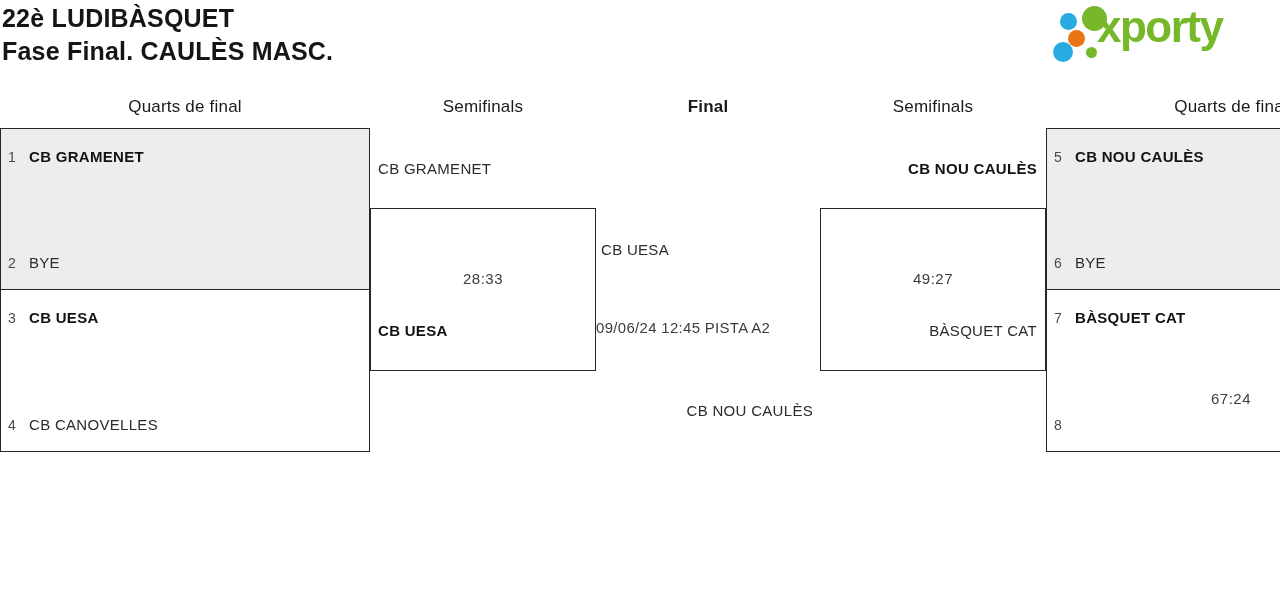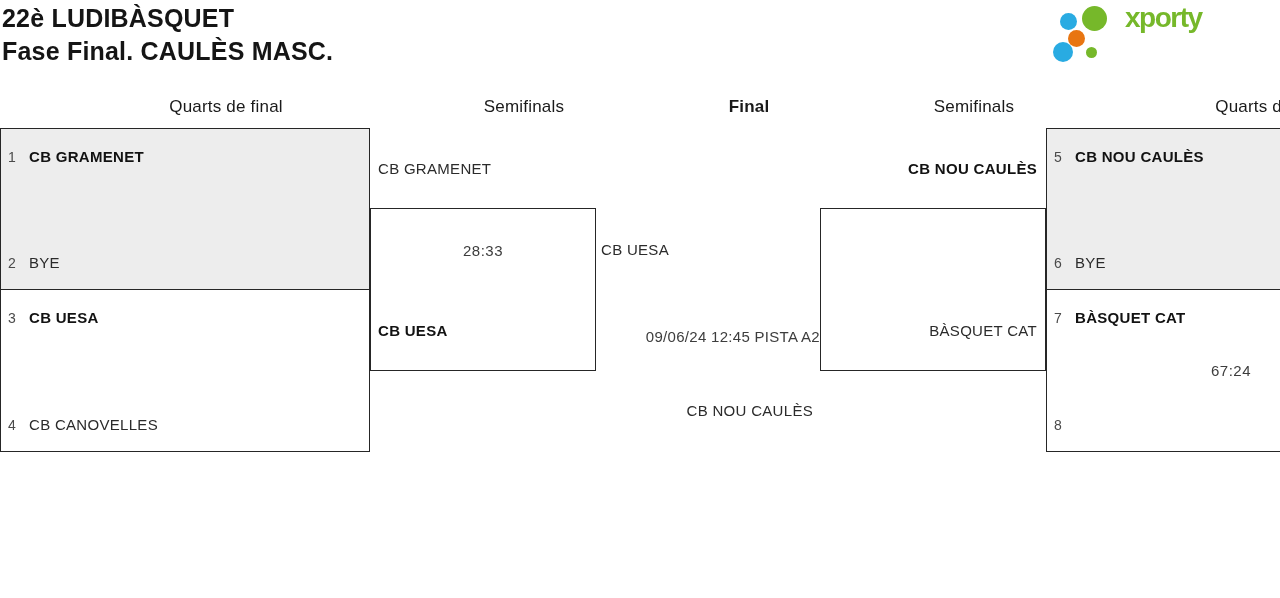--- a/index.html
+++ b/index.html
@@ -13,26 +13,26 @@
            line-height:33px; color:#151515; letter-spacing:0.2px; }
 
   
   .logo { position:absolute; left:1045px; top:0; width:235px; height:72px; }
   .dot { position:absolute; border-radius:50%; }
   .dot.d1 { left:15px; top:13px; width:17px; height:17px; background:var(--logo-blue); }
   .dot.d2 { left:37px; top:6px;  width:25px; height:25px; background:var(--logo-green); }
   .dot.d3 { left:23px; top:30px; width:17px; height:17px; background:var(--logo-orange); }
   .dot.d4 { left:8px;  top:42px; width:20px; height:20px; background:var(--logo-blue); }
   .dot.d5 { left:41px; top:47px; width:11px; height:11px; background:var(--logo-green); }
-  .logo-text { position:absolute; left:80px; top:2px; font-size:28px; font-weight:800;
+  .logo-text { position:absolute; left:52px; top:2px; font-size:44px; font-weight:800;
                letter-spacing:-1.5px; color:var(--logo-green); }
 
   
   .col-header { position:absolute; top:97px; font-size:17px; font-weight:500;
-                text-align:center; color:#1a1a1a; letter-spacing:0.2px;margin-left:41px; }
+                text-align:center; color:#1a1a1a; letter-spacing:0.2px; }
   .h1 { left:0;      width:370px; }
   .h2 { left:370px;  width:226px; }
   .h3 { left:596px;  width:224px;font-weight:bold; }
   .h4 { left:820px;  width:226px; }
   .h5 { left:1046px; width:370px; }
 
   
   .match { position:absolute; border:1px solid var(--border); background:#fff; }
   .match.grey { background:var(--bye-box-bg); }
   .qf1 { left:0;      top:128px; width:370px; height:162px; }
@@ -45,33 +45,33 @@
   .team-row { position:absolute; left:7px; right:8px; display:flex; align-items:baseline;
               line-height:20px; white-space:nowrap; }
   .team-row.top    { top:18px; }
   .team-row.bottom { bottom:16px; }
 
   .seed { width:14px; margin-right:7px; flex:0 0 auto; color:#4a4a4a; font-size:14px; }
   .team { font-size:15px; color:#2b2b2b; letter-spacing:0.3px; }
   .team.winner { font-weight:700; color:#121212; }
 
   .score { position:absolute; left:0; right:0; text-align:center; font-size:15px;
-           color:#3d3d3d; letter-spacing:0.5px; line-height:20px; }
+           color:#3d3d3d; letter-spacing:0.5px; line-height:20px;margin-top:28px; }
   .score.mid { top:50%; transform:translateY(-50%); }
 
   
   .sf-label-top    { position:absolute; top:-50px; left:7px; right:8px; line-height:20px; white-space:nowrap; }
   .sf-label-bottom { position:absolute; top:112px; left:7px; right:8px; line-height:20px; white-space:nowrap; }
   .sf-score        { top:32px; }
   .sfR .sf-label-top, .sfR .sf-label-bottom { text-align:right; }
 
   
   .final-team-left  { position:absolute; left:601px; top:240px; font-size:15px;
                       color:#2b2b2b; letter-spacing:0.3px; line-height:20px; }
-  .final-schedule   { position:absolute; left:596px; top:327px; width:224px; text-align:right;
+  .final-schedule   { position:absolute; left:596px; top:318px; width:224px; text-align:left;
                       font-size:15px; color:#3d3d3d; letter-spacing:0.3px; line-height:20px; }
   .final-team-right { position:absolute; left:596px; top:401px; width:217px; text-align:right;
                       font-size:15px; color:#2b2b2b; letter-spacing:0.3px; line-height:20px; }
 </style>
 </head>
 <body>
 
 <div class="stage">
 
   <div class="title">
@@ -131,20 +131,21 @@
   </div>
   <div class="final-schedule">09/06/24 12:45 PISTA A2</div>
   <div class="final-team-right">
     <span class="team">CB NOU CAULÈS</span>
   </div>
 
   <div class="match sfR">
     <div class="sf-label-top">
       <span class="team winner">CB NOU CAULÈS</span>
     </div>
+    <div class="score sf-score">49:27</div>
     <div class="sf-label-bottom">
       <span class="team">BÀSQUET CAT</span>
     </div>
   </div>
 
   <div class="match grey qf3">
     <div class="team-row top">
       <span class="seed">5</span>
       <span class="team winner">CB NOU CAULÈS</span>
     </div>

